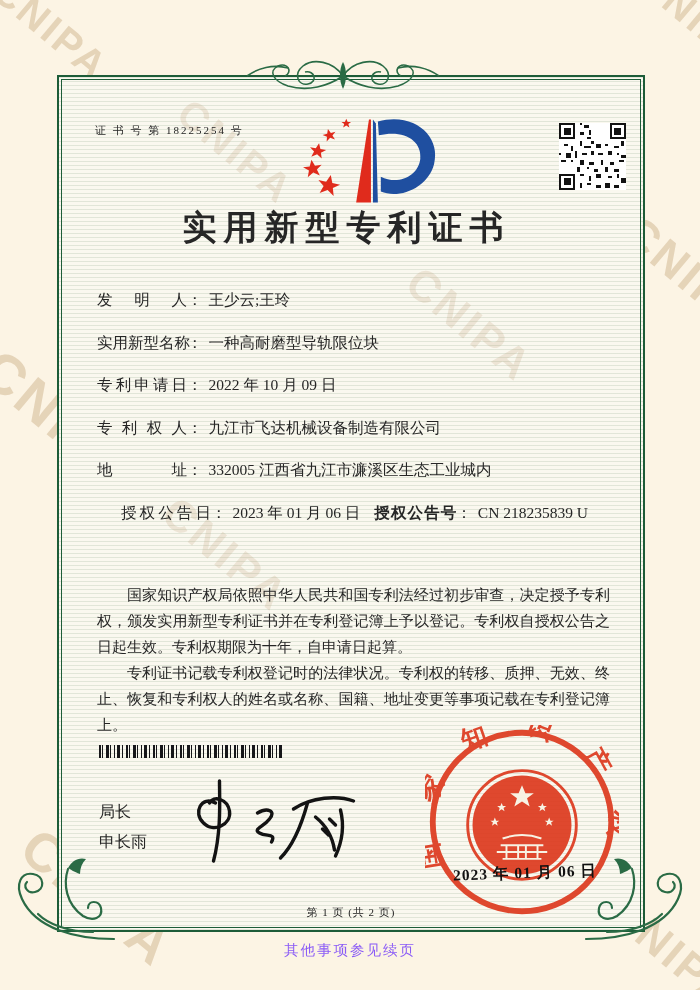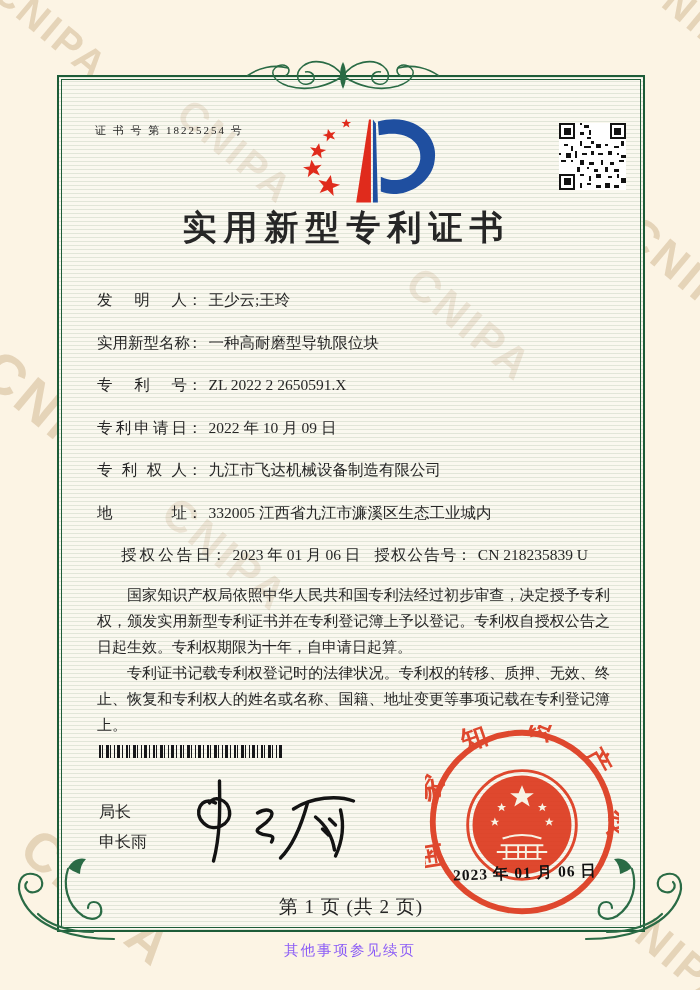--- a/index.html
+++ b/index.html
@@ -26,35 +26,35 @@
   .cert-no{position:absolute;left:36px;top:46px;font-size:11px;letter-spacing:2px;z-index:3;}
   .logo{position:absolute;left:234px;top:30px;width:148px;height:100px;z-index:3;}
   .qr{position:absolute;left:500px;top:46px;width:67px;height:67px;z-index:3;}
   .title{position:absolute;left:0;right:9px;top:128px;text-align:center;font-size:34px;
     font-weight:bold;letter-spacing:7px;z-index:3;}
   .fields{position:absolute;left:38px;top:212px;width:515px;font-size:15.5px;z-index:3;}
   .frow{margin-bottom:21px;line-height:21.5px;white-space:nowrap;}
   .flabel{display:inline-block;width:90px;text-align:justify;text-align-last:justify;vertical-align:top;}
   .fcolon{display:inline-block;margin-right:6px;}
   .frow.two{display:flex;justify-content:center;}
-  .l2{display:inline-block;width:82px;text-align:justify;text-align-last:justify;margin-left:14px;}
+  .l2{display:inline-block;width:82px;text-align:justify;text-align-last:justify;margin-left:14px;font-weight:bold;}
   .paras{position:absolute;left:38px;top:505px;width:513px;font-size:15px;line-height:26px;
     text-align:justify;z-index:3;}
   .paras p{margin:0;text-indent:2em;}
   .barcode{position:absolute;left:40px;top:668px;width:183px;height:13px;z-index:3;
     background:repeating-linear-gradient(90deg,#17171a 0 2px,rgba(0,0,0,0) 2px 3px,
       #17171a 3px 4px,rgba(0,0,0,0) 4px 7px,#17171a 7px 10px,rgba(0,0,0,0) 10px 11px,
       #17171a 11px 12px,rgba(0,0,0,0) 12px 15px,#17171a 15px 16px,rgba(0,0,0,0) 16px 18px,
       #17171a 18px 21px,rgba(0,0,0,0) 21px 23px,#17171a 23px 24px,rgba(0,0,0,0) 24px 27px);}
   .signer{position:absolute;left:40px;top:720px;font-size:16px;line-height:30px;z-index:3;}
   .signature{position:absolute;left:118px;top:696px;width:190px;height:95px;z-index:3;}
   .seal{position:absolute;left:366px;top:648px;width:194px;height:194px;z-index:4;opacity:.93;}
   .seal-date{position:absolute;left:368px;top:786px;width:196px;text-align:center;font-size:15.5px;
     font-weight:bold;letter-spacing:1px;transform:rotate(-2deg);z-index:5;color:#111;}
-  .page-info{position:absolute;left:0;right:0;bottom:10px;text-align:center;font-size:19px;
+  .page-info{position:absolute;left:0;right:0;bottom:10px;text-align:center;font-size:11px;
     letter-spacing:1px;z-index:3;}
   .footer-note{position:absolute;left:0;right:0;top:941px;text-align:center;font-size:14.5px;
     letter-spacing:2px;z-index:1;color:#8b5cf6;}
 </style>
 </head>
 <body>
 
 <div class="page">
 
   <div class="wm" style="left:-18px;top:6px;font-size:40px;">CNIPA</div>
@@ -98,23 +98,20 @@
     </svg>
 
     <div class="title">实用新型专利证书</div>
 
     <div class="fields">
       <div class="frow">
         <span class="flabel">发明人</span><span class="fcolon">：</span><span>王少云;王玲</span>
       </div>
       <div class="frow">
         <span class="flabel">实用新型名称</span><span class="fcolon">：</span><span>一种高耐磨型导轨限位块</span>
-      </div>
-      <div class="frow">
-        <span class="flabel">专利号</span><span class="fcolon">：</span><span>ZL 2022 2 2650591.X</span>
       </div>
       <div class="frow">
         <span class="flabel">专利申请日</span><span class="fcolon">：</span><span>2022 年 10 月 09 日</span>
       </div>
       <div class="frow">
         <span class="flabel">专利权人</span><span class="fcolon">：</span><span>九江市飞达机械设备制造有限公司</span>
       </div>
       <div class="frow">
         <span class="flabel">地址</span><span class="fcolon">：</span><span>332005 江西省九江市濂溪区生态工业城内</span>
       </div>

